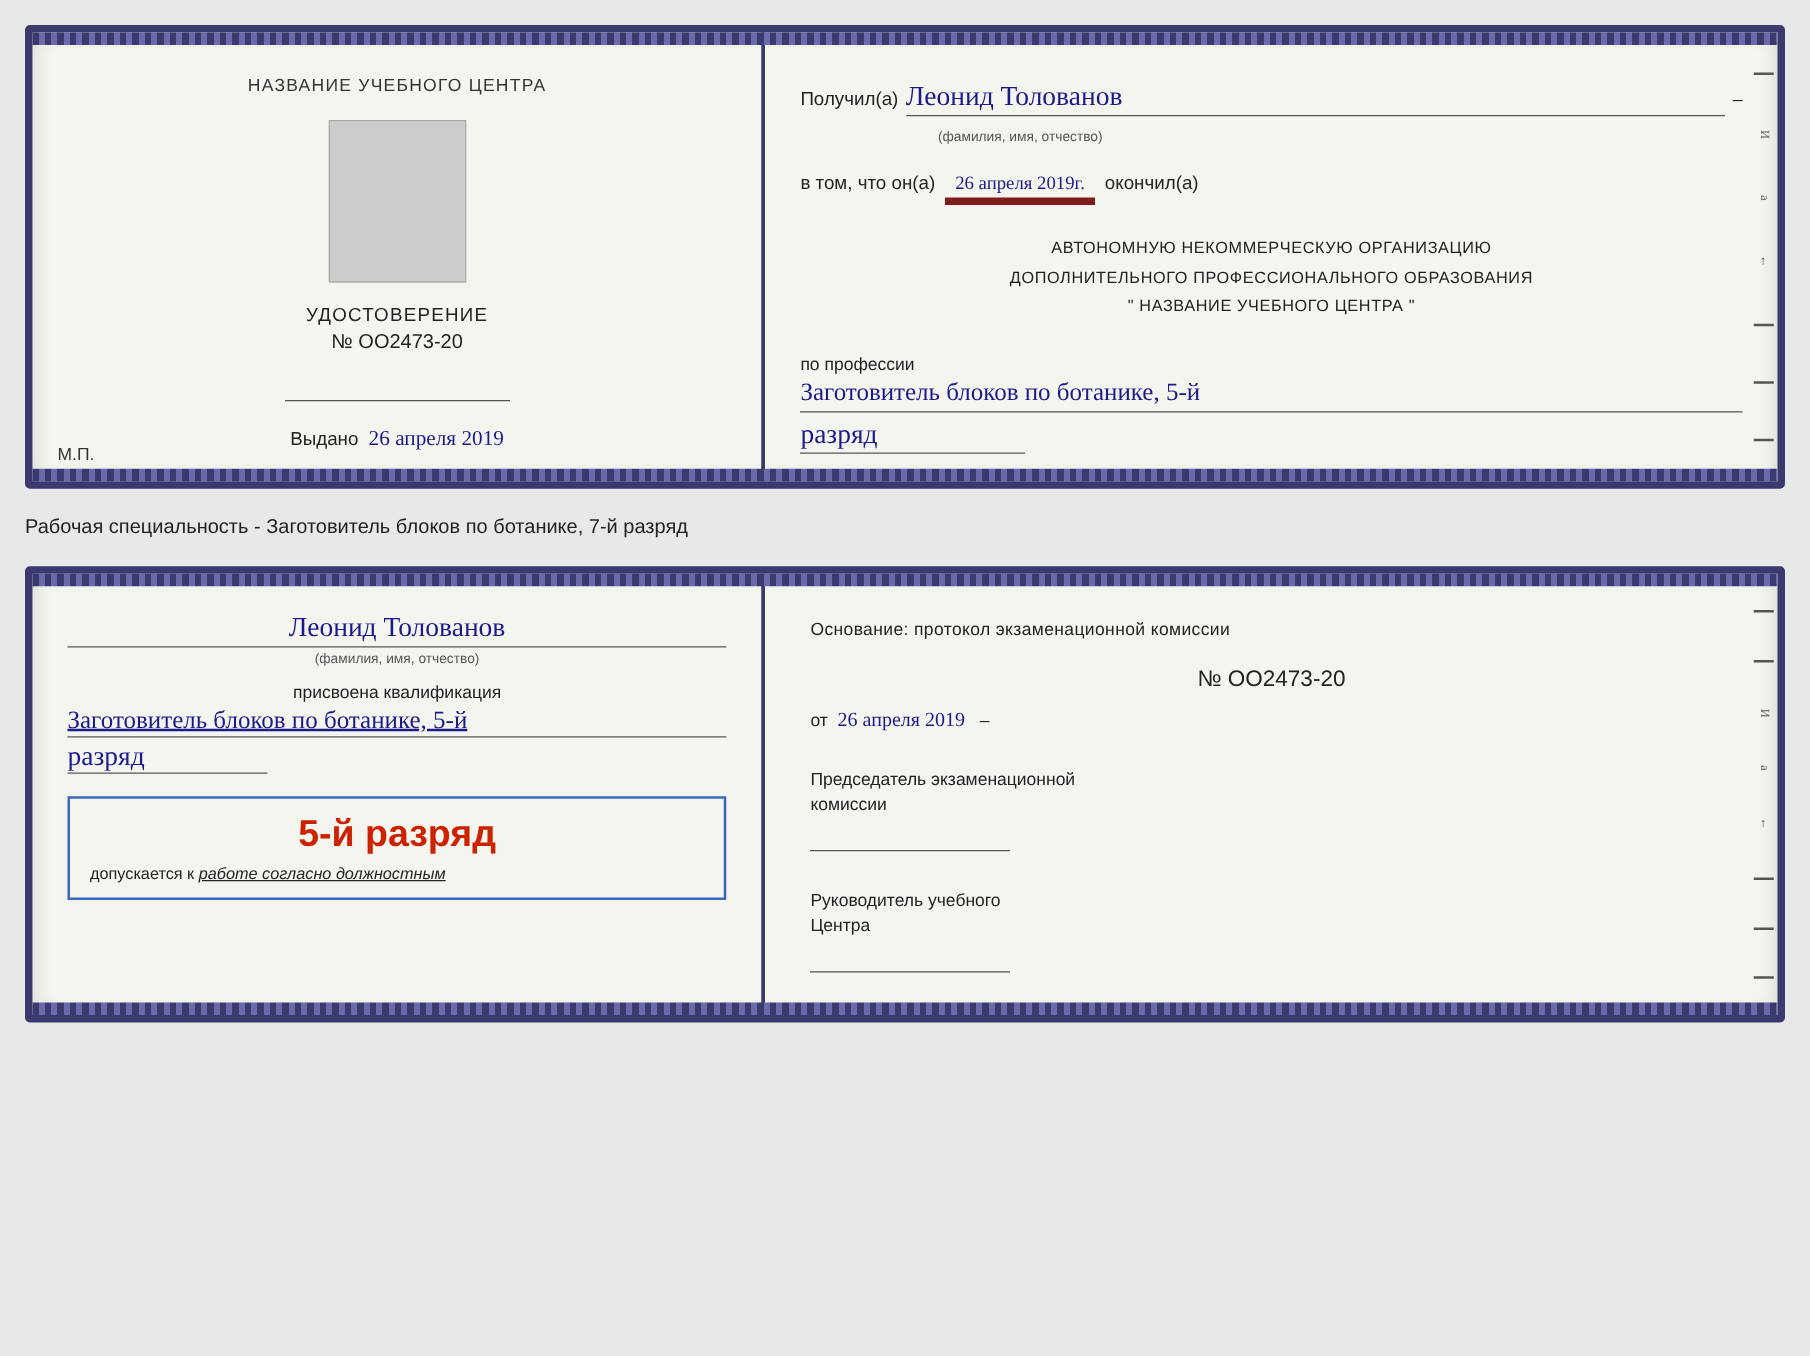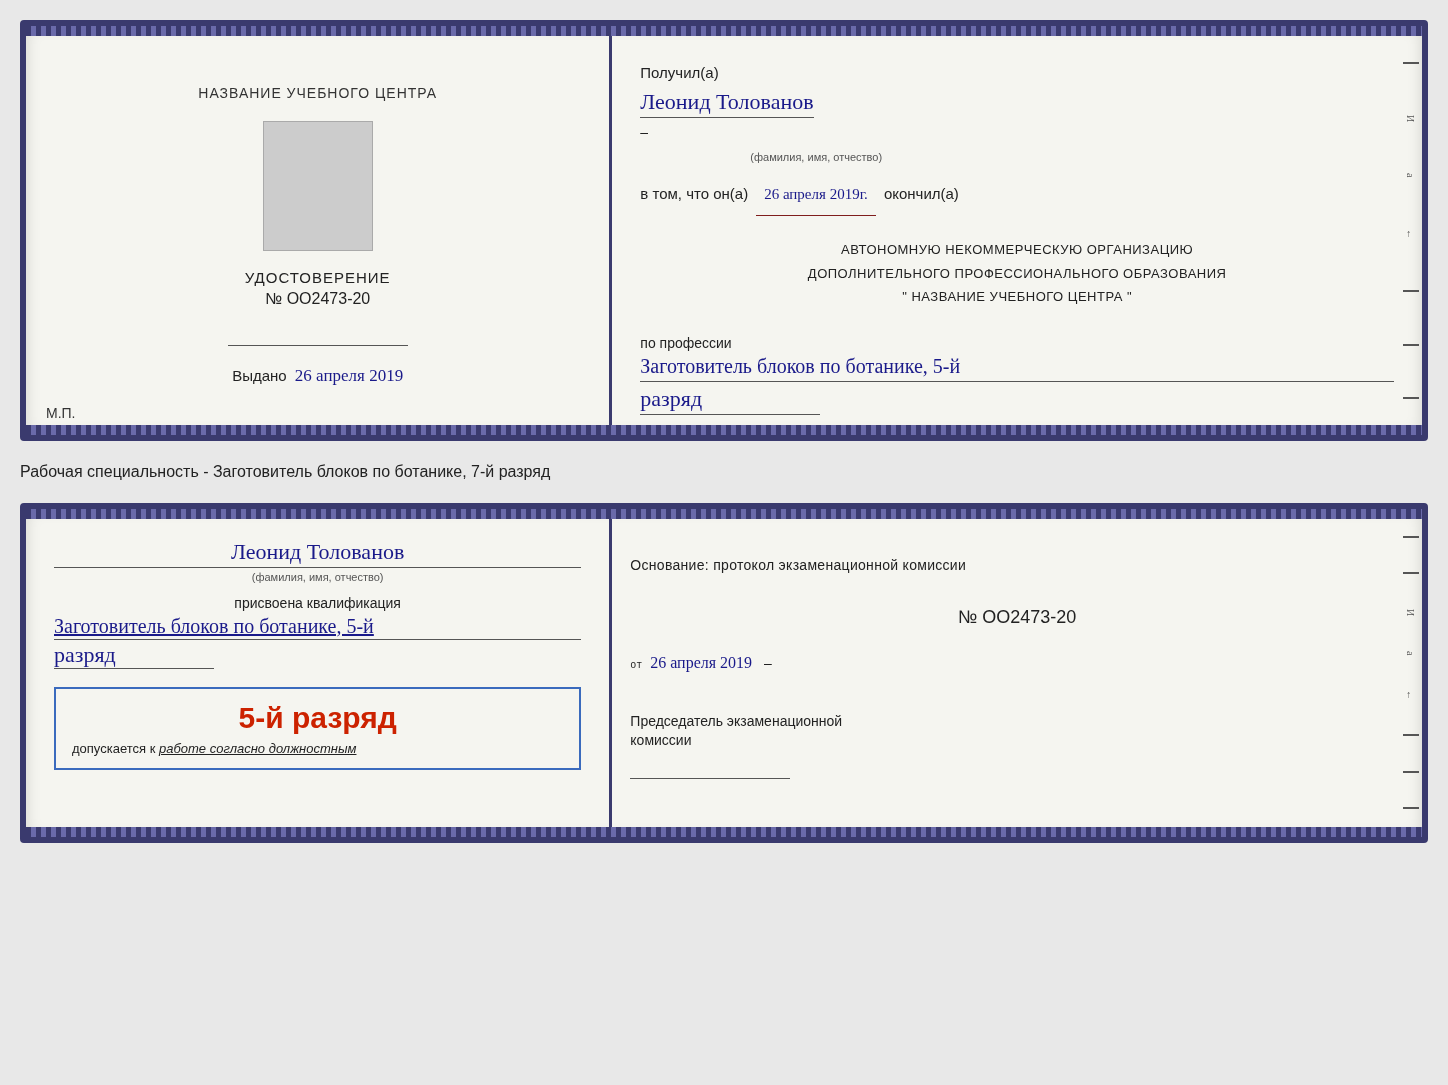--- a/index.html
+++ b/index.html
@@ -165,22 +165,22 @@
       text-align: center;
       font-family: Arial, sans-serif;
       margin-top: 1px;
       margin-bottom: 6px;
     }
 
     .handwritten-date {
       font-size: 15px;
       font-family: 'Brush Script MT', cursive, serif;
       color: #1a1a8a;
-      border-bottom: 1px solid #7f1d1d;
-      padding: 0 8px 12px;
+      border-bottom: 6px solid #7f1d1d;
+      padding: 0 8px 2px;
     }
 
     .avtonom-block {
       font-size: 13px;
       font-family: Arial, sans-serif;
       color: #222;
       text-align: center;
       text-transform: uppercase;
       letter-spacing: 0.5px;
       line-height: 1.5;
@@ -238,24 +238,24 @@
       width: 42%;
       border-right: 3px solid #3a3a6e;
       padding: 20px 28px;
       display: flex;
       flex-direction: column;
       position: relative;
     }
 
     .doc2-right {
       width: 58%;
-      padding: 20px 18px;
+      padding: 20px 36px;
       display: flex;
       flex-direction: column;
-      gap: 20px;
+      gap: 8px;
       position: relative;
     }
 
     .resheniem-text {
       font-size: 14px;
       font-family: Arial, sans-serif;
       color: #222;
       text-align: center;
       letter-spacing: 0.5px;
       margin-bottom: 4px;
@@ -390,21 +390,21 @@
       <div class="vydano-line">
         <span>Выдано</span>
         <span style="font-family:'Brush Script MT',cursive;font-size:17px;color:#1a1a8a;margin-left:4px;">26 апреля 2019</span>
       </div>
       <div class="mp-label">М.П.</div>
     </div>
 
     <div class="doc-right">
       <div style="height:8px;"></div>
 
-      <div style="display:flex;align-items:baseline;gap:6px;flex-direction:column;">
+      <div style="display:flex;align-items:baseline;gap:6px;">
         <span class="poluchil-line" style="font-size:15px;font-family:Arial,sans-serif;color:#222;">Получил(а)</span>
         <span class="handwritten-name">Леонид Толованов</span>
         <span style="font-size:14px;font-family:Arial,sans-serif;color:#222;">–</span>
       </div>
       <div class="sub-label" style="text-align:left;margin-left:110px;">(фамилия, имя, отчество)</div>
 
       <div style="display:flex;align-items:baseline;gap:8px;margin-top:6px;">
         <span style="font-size:15px;font-family:Arial,sans-serif;color:#222;">в том, что он(а)</span>
         <span class="handwritten-date">26 апреля 2019г.</span>
         <span style="font-size:15px;font-family:Arial,sans-serif;color:#222;">окончил(а)</span>
@@ -456,33 +456,40 @@
           <em>работе согласно должностным</em>
         </div>
       </div>
     </div>
 
     <div class="doc2-right">
       <div style="height:8px;"></div>
       <div class="osnovanie-text">Основание: протокол экзаменационной  комиссии</div>
       <div class="protocol-number">№  OO2473-20</div>
       <div class="ot-date">
-        <span style="font-family:Liberation Mono, monospace;font-size:10px;color:#222;margin-right:4px;">от</span>
+        <span style="font-family:Liberation Sans, sans-serif;font-size:14px;color:#222;margin-right:4px;">от</span>
         <span style="font-family:'Brush Script MT',cursive;font-size:16px;color:#1a1a8a;">26 апреля 2019</span>
         <span style="font-size:14px;font-family:Arial,sans-serif;color:#222;margin-left:8px;">–</span>
       </div>
 
       <div class="signature-block">
         <div class="signature-title">
           <span>Председатель экзаменационной</span><br>
           <span>комиссии</span>
         </div>
         <div class="sig-line"></div>
       </div>
 
+      <div class="signature-block">
+        <div class="signature-title">
+          <span>Руководитель учебного</span><br>
+          <span>Центра</span>
+        </div>
+        <div class="sig-line"></div>
+      </div>
 
       <div class="right-edge-marks">
         <div class="edge-mark"></div>
         <div class="edge-mark"></div>
         <div class="edge-text">И</div>
         <div class="edge-text">а</div>
         <div class="edge-text">←</div>
         <div class="edge-mark"></div>
         <div class="edge-mark"></div>
         <div class="edge-mark"></div>

